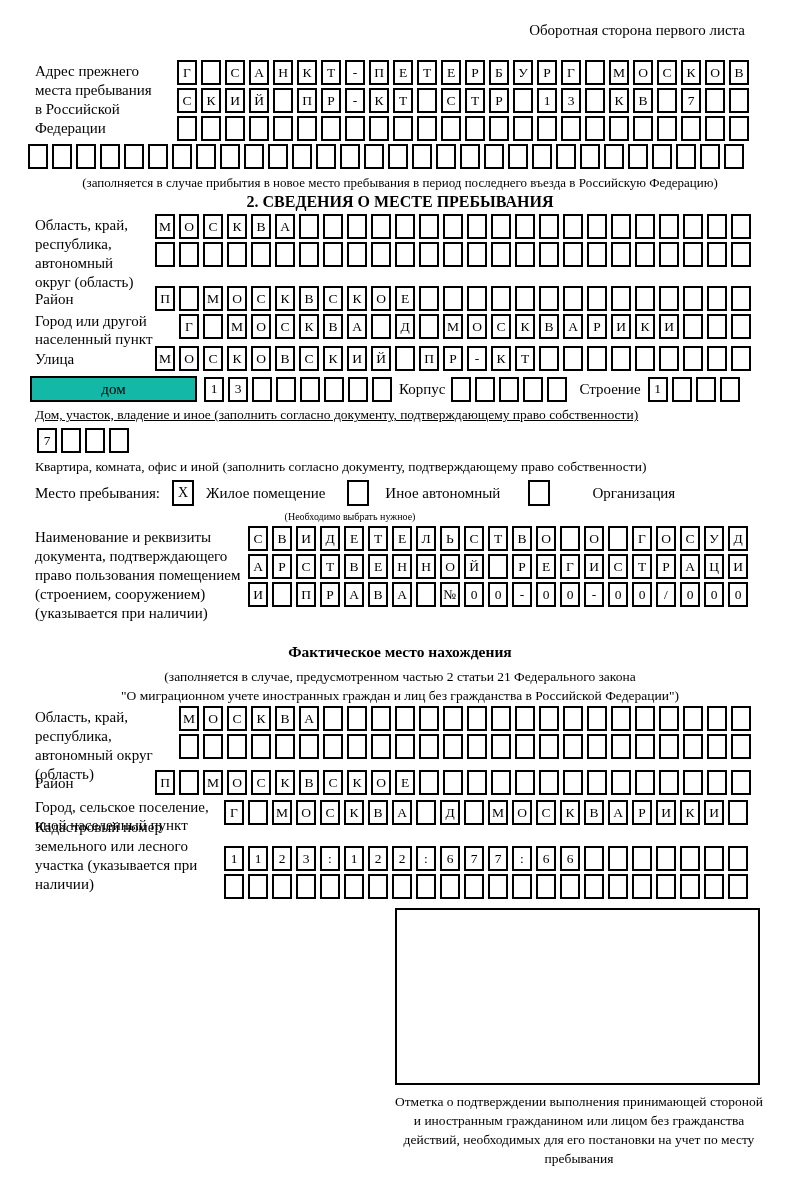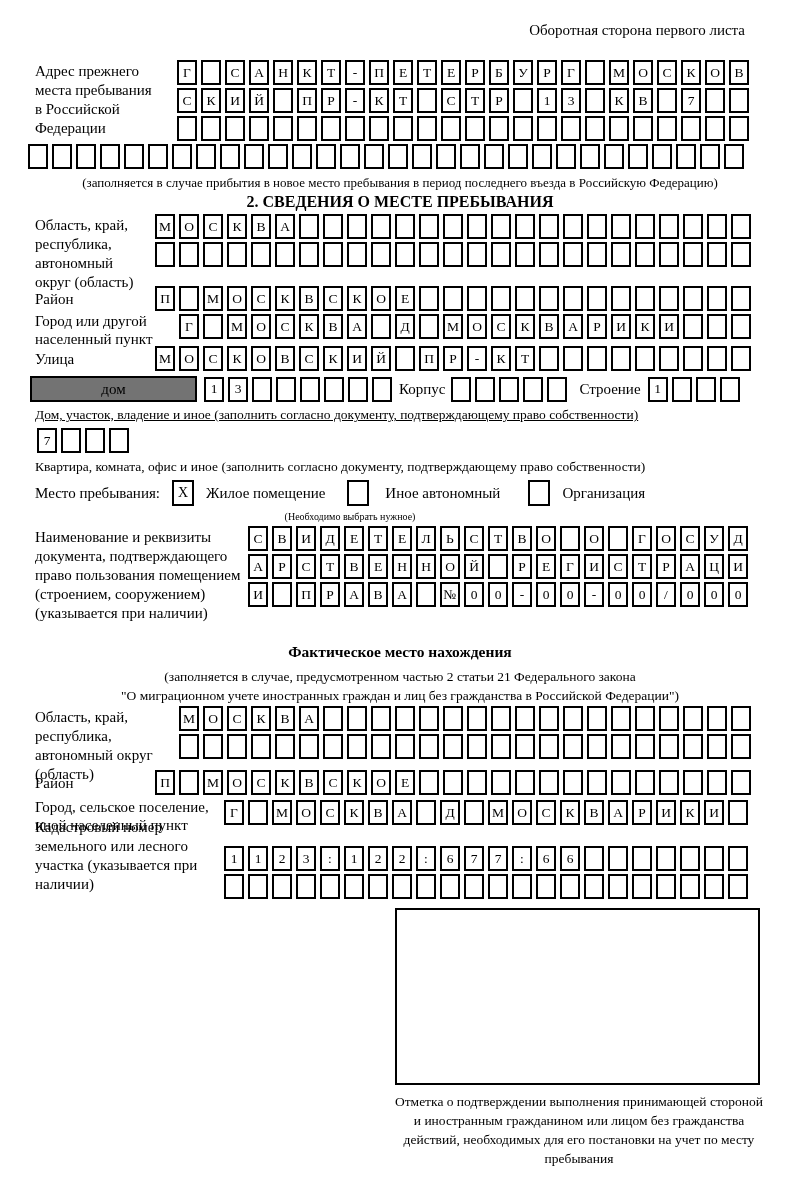--- a/index.html
+++ b/index.html
@@ -16,21 +16,21 @@
   .title { position:absolute; font-weight:bold; font-size:16px; }
   .cellrow { position:absolute; display:flex; gap:4px; }
   .cells-inline { display:inline-flex; gap:4px; vertical-align:middle; }
   .cell {
     flex:0 0 auto; width:20px; height:25px; border:2px solid #000;
     display:flex; align-items:center; justify-content:center;
     font-size:13.5px; background:#fff;
   }
   .widebox {
     display:inline-flex; align-items:center; justify-content:center;
-    height:26px; border:2px solid #000; font-size:15px; background:#737373;
+    height:26px; border:2px solid #000; font-size:15px; background:#14b8a6;
   }
   .cbox {
     display:inline-flex; align-items:center; justify-content:center;
     width:22px; height:26px; border:2px solid #000; font-size:14px; background:#fff;
   }
   .inline-row { position:absolute; display:flex; align-items:center; }
   .markbox { position:absolute; border:2px solid #000; background:#fff; }
 </style>
 </head>
 <body>
@@ -325,30 +325,30 @@
 <div class="note" style="left:35px; top:406px; font-size:13.5px;text-decoration:underline;">Дом, участок, владение и иное (заполнить согласно документу, подтверждающему право собственности)</div>
 
 <div class="inline-row" style="left:30px; top:428px;">
   <span class="cells-inline" style="margin-left:7px;">
       <span class="cell">7</span>
       <span class="cell"></span>
       <span class="cell"></span>
       <span class="cell"></span>
     </span>
 </div>
-<div class="note" style="left:35px; top:458px; font-size:13.5px;">Квартира, комната, офис и иное (заполнить согласно документу, подтверждающему право собственности)</div>
+<div class="note" style="left:35px; top:458px; font-size:13.5px;">Квартира, комната, офис и иной (заполнить согласно документу, подтверждающему право собственности)</div>
 
 <div class="inline-row" style="left:35px; top:480px;">
   <span>Место пребывания:</span>
   <span class="cbox" style="margin-left:12px;">X</span>
   <span style="margin-left:12px;">Жилое помещение</span>
   <span class="cbox" style="margin-left:22px;"></span>
   <span style="margin-left:16px;">Иное автономный</span>
   <span class="cbox" style="margin-left:28px;"></span>
-  <span style="margin-left:12px;">Организация</span>
+  <span style="margin-left:42px;">Организация</span>
 </div>
 <div class="note" style="left:0; top:508px; width:700px; text-align:center; font-size:10px;">(Необходимо выбрать нужное)</div>
 
 <div class="label" style="left:35px; top:528px; width:215px;">Наименование и реквизиты документа, подтверждающего право пользования помещением (строением, сооружением) (указывается при наличии)</div>
 <div class="cellrow" style="left:248px; top:526px;">
     <span class="cell">С</span>
     <span class="cell">В</span>
     <span class="cell">И</span>
     <span class="cell">Д</span>
     <span class="cell">Е</span>

